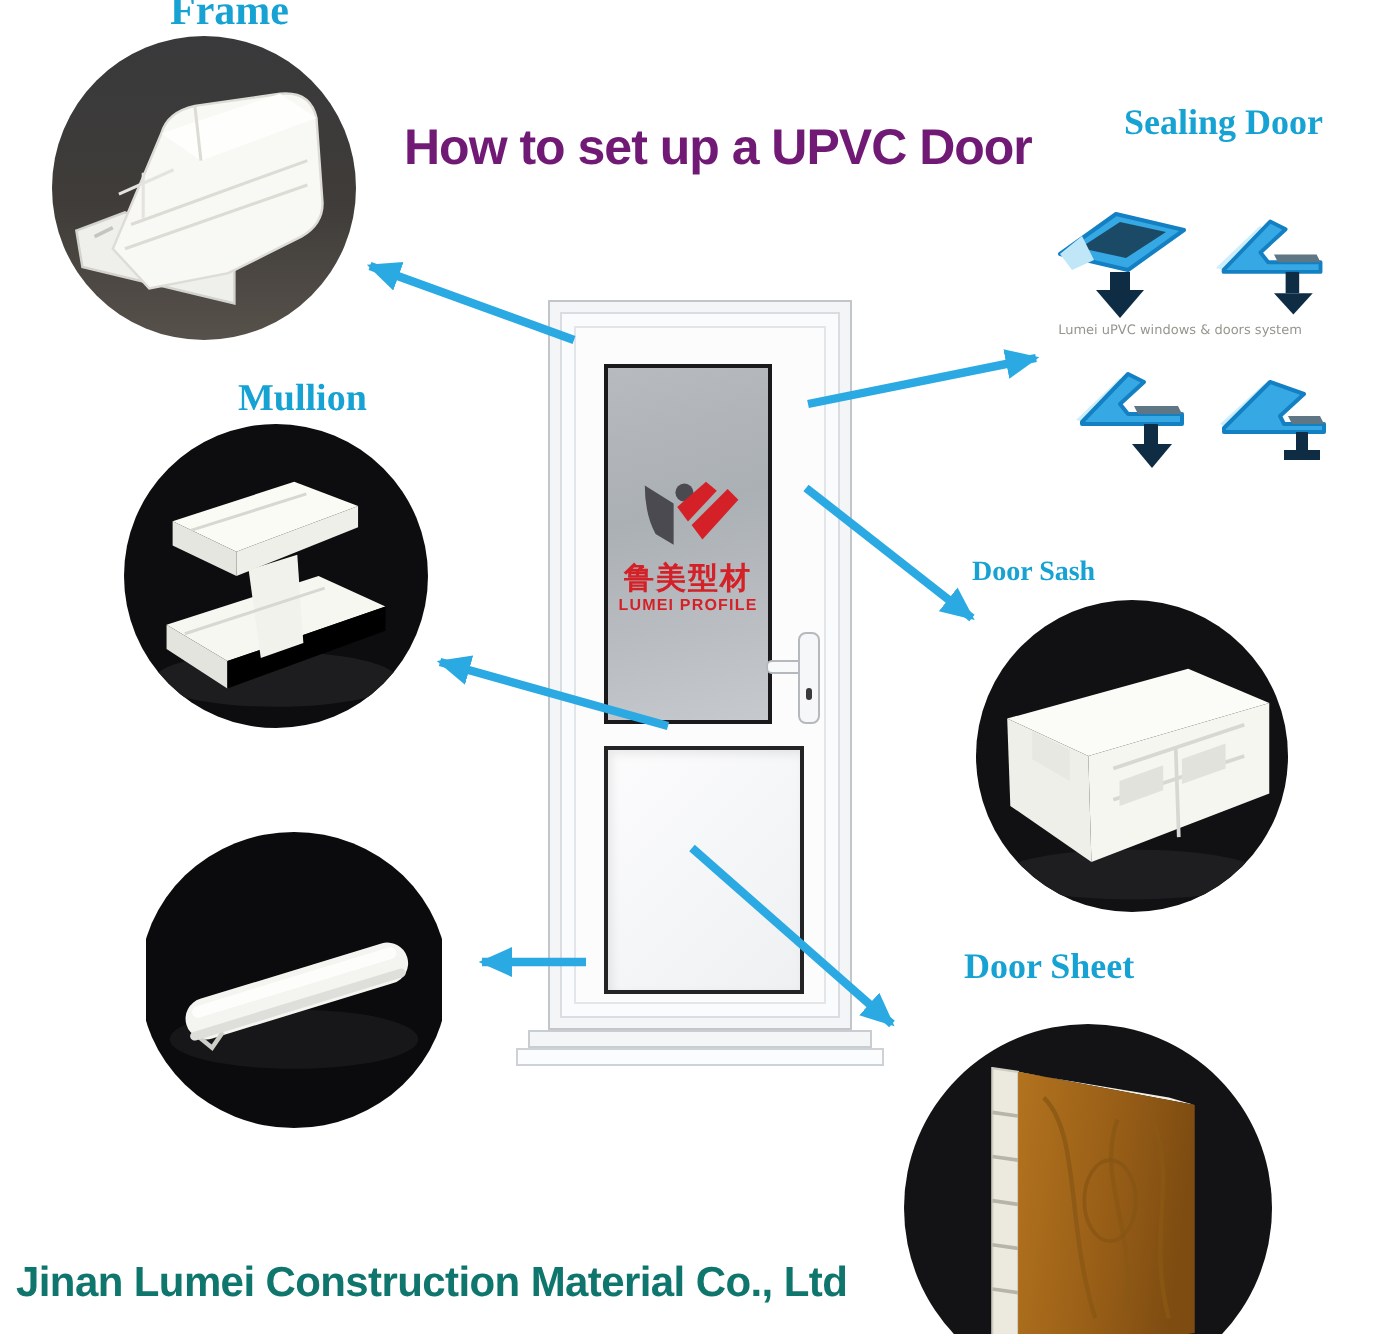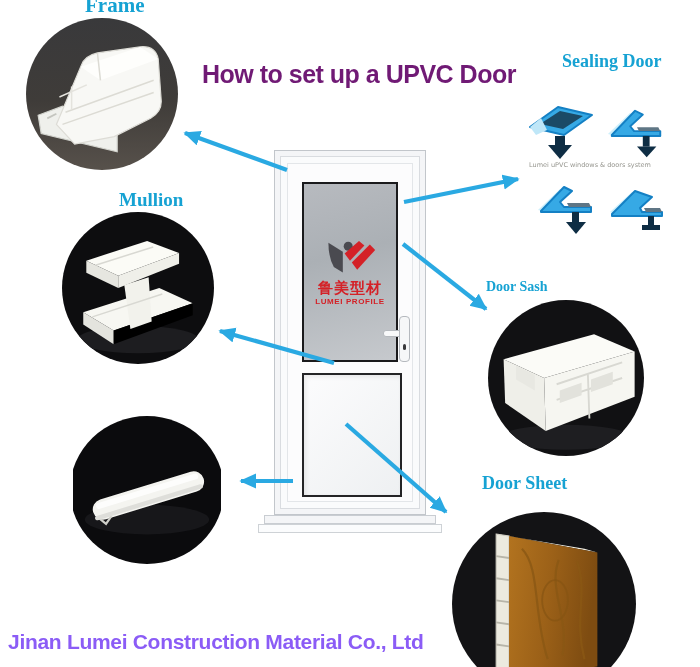--- a/index.html
+++ b/index.html
@@ -25,42 +25,42 @@
   .lbl-sash{left:486px;top:279px;font-size:14px;}
   .lbl-sheet{left:482px;top:473px;font-size:18px;}
   .caption{
     position:absolute;left:528px;top:161px;width:124px;text-align:center;
     font-size:6.5px;color:#96968f;font-family:"DejaVu Sans",sans-serif;
     white-space:nowrap;
   }
   .footer{
     position:absolute;left:8px;top:630px;z-index:1;
     font-size:21px;font-weight:bold;letter-spacing:-0.3px;
-    color:#8b5cf6;white-space:nowrap;
+    color:#0f766e;white-space:nowrap;
   }
   
   .circle{
     position:absolute;border-radius:50%;overflow:hidden;z-index:2;
   }
   .circle svg{display:block;width:100%;height:100%;}
   .c-frame{left:26px;top:18px;width:152px;height:152px;}
   .c-mullion{left:62px;top:212px;width:152px;height:152px;}
   .c-glazing{left:70px;top:416px;width:154px;height:148px;}
   .c-sash{left:488px;top:300px;width:156px;height:156px;}
   .c-sheet{left:452px;top:512px;width:184px;height:184px;}
   
   .door{position:absolute;left:268px;top:148px;width:164px;height:390px;z-index:3;}
   .casing{
     position:absolute;left:6px;top:2px;width:152px;height:365px;
     background:#fcfcfd;border:1px solid #c2c6cb;box-sizing:border-box;
     box-shadow:inset 0 0 0 5px #f4f5f7, inset 0 0 0 6px #d9dce0,
                inset 0 0 0 12px #fafbfc, inset 0 0 0 13px #e3e6e9;
   }
   .glass{
-    position:absolute;left:34px;top:34px;width:96px;height:180px;
+    position:absolute;left:34px;top:34px;width:84px;height:180px;
     border:2px solid #1a1a1c;box-sizing:border-box;
     background:linear-gradient(165deg,#b7babf 0%,#abb0b5 40%,#c6c9cd 100%);
   }
   .logo{position:absolute;left:0;top:56px;width:100%;text-align:center;}
   .logo-cn{
     font-family:"DejaVu Sans",sans-serif;font-weight:bold;font-size:15px;
     color:#d42127;letter-spacing:1px;line-height:17px;
   }
   .logo-en{
     font-weight:bold;font-size:8px;color:#d42127;letter-spacing:0.6px;line-height:10px;

